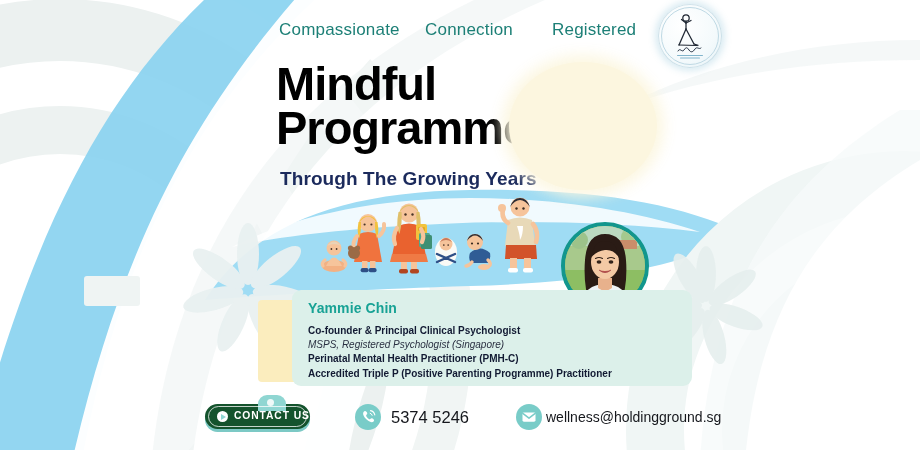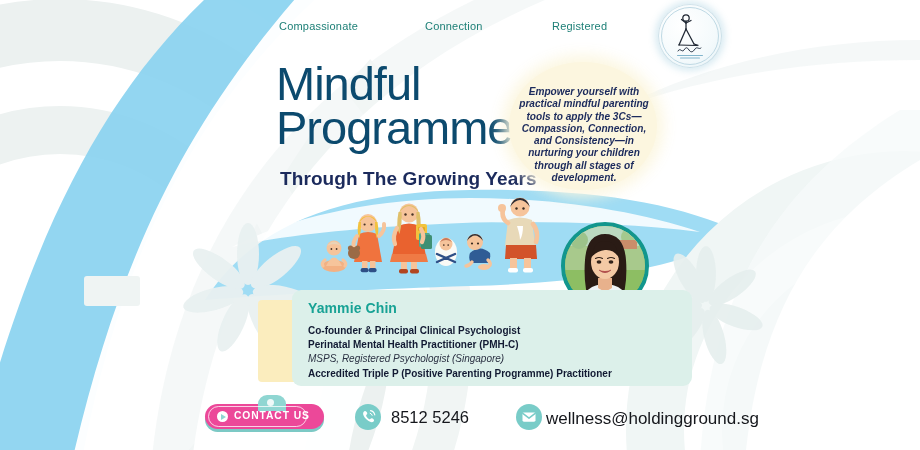--- a/index.html
+++ b/index.html
@@ -13,41 +13,41 @@
     position:absolute;inset:0;width:920px;height:450px;overflow:hidden;
     background:#ffffff;
   }
   .bg-layer{position:absolute;inset:0;width:920px;height:450px;pointer-events:none;}
 
   
   .cwords{position:absolute;top:20px;left:0;width:920px;height:24px;}
   .cword{
     position:absolute;top:0;
     color:#1C7F76;
-    font-size:11px;
+    font-size:17px;
     letter-spacing:.2px;
     white-space:nowrap;
   }
   .cw1{left:279px;}
   .cw2{left:425px;text-align:right;}
   .cw3{left:552px;}
 
   
   .logo{
     position:absolute;left:658px;top:4px;width:64px;height:64px;border-radius:50%;
     background:radial-gradient(circle at 38% 34%, #ffffff 0%, #f4fafc 58%, #e4f1f6 100%);
     box-shadow:0 0 0 1px rgba(160,195,210,.45) inset, 0 0 7px 3px rgba(210,232,240,.85);
   }
   .logo svg{position:absolute;left:0;top:0;}
 
   
   .title{
     position:absolute;left:276px;top:62px;width:330px;
-    color:#0c4a6e;
-    font-weight:400;
+    color:#000000;
+    font-weight:700;
     font-size:47px;
     line-height:44px;
     letter-spacing:-1px;
   }
   .title .l2{display:block;}
   .subtitle{
     position:absolute;left:280px;top:168px;
     color:#1B2A5C;
     font-weight:700;
     font-size:19px;
@@ -100,23 +100,23 @@
     color:#18A295;font-weight:700;font-size:14px;letter-spacing:.1px;white-space:nowrap;
   }
   .sp-lines{position:absolute;left:308px;top:324px;width:380px;}
   .sp-line{
     color:#121A33;font-size:10px;line-height:14.2px;font-weight:700;white-space:nowrap;
   }
   .sp-line.italic{font-weight:400;font-style:italic;color:#2A3042;}
 
   
   .contact-btn{
-    position:absolute;left:205px;top:404px;width:119px;height:25px;
+    position:absolute;left:205px;top:404px;width:105px;height:25px;
     border-radius:13px;
-    background:#ec4899;
+    background:#14532d;
     box-shadow:0 3px 0 0 #7CC9C5;
   }
   .contact-btn .ring{
     position:absolute;left:3px;top:2px;width:99px;height:21px;border-radius:11px;
     border:1px solid rgba(255,255,255,.75);box-sizing:border-box;
   }
   .contact-btn .bump{
     position:absolute;left:53px;top:-9px;width:28px;height:16px;border-radius:9px 9px 0 0;
     background:#8FD6D2;
   }
@@ -141,21 +141,21 @@
     position:absolute;width:26px;height:26px;border-radius:50%;
     background:#79CCC8;
   }
   .cicon svg{position:absolute;left:0;top:0;}
   .ph-icon{left:355px;top:404px;}
   .em-icon{left:516px;top:404px;}
   .ctext{
     position:absolute;color:#15171C;font-size:16.5px;white-space:nowrap;
   }
   .ph-text{left:391px;top:408px;}
-  .em-text{left:546px;top:409px;font-size:17px;}
+  .em-text{left:546px;top:409px;font-size:14px;}
 </style>
 </head>
 <body>
 
 <div id="poster">
 
   <svg class="bg-layer" viewBox="0 0 920 450" xmlns="http://www.w3.org/2000/svg">
     <defs>
       <clipPath id="frame">
           <rect x="0" y="0" width="920" height="450"></rect>
@@ -239,21 +239,20 @@
     </svg>
   </div>
 
   <div class="title">
     <span class="l1">Mindful</span>
     <span class="l2">Programme</span>
   </div>
   <div class="subtitle">Through The Growing Years</div>
 
   <div class="bubble"></div>
-  <div class="bubble-txt">Empower yourself with practical mindful parenting tools to apply the 3Cs—Compassion, Connection, and Consistency—in nurturing your children through all stages of development.</div>
 
   <svg class="kids" viewBox="0 0 228 80" xmlns="http://www.w3.org/2000/svg">
 
     <g>
       <ellipse cx="22" cy="70" rx="12" ry="6" fill="#F3B183"></ellipse>
       <path d="M14 70 q8-17 16 0 z" fill="#F6C49B"></path>
       <circle cx="22" cy="52" r="7.5" fill="#F6C49B"></circle>
       <path d="M15 50 q7-9 14 0 q-7-4 -14 0z" fill="#E9D3B7"></path>
       <circle cx="19.4" cy="53" r=".9" fill="#4A3427"></circle>
       <circle cx="24.6" cy="53" r=".9" fill="#4A3427"></circle>
@@ -376,41 +375,41 @@
       <path d="M34 44 q6 5 12 0 q-6 2 -12 0z" fill="#B9554F"></path>
       <path d="M34 44 q6 5 12 0" stroke="#A8474A" stroke-width=".9" fill="none"></path>
     </svg>
   </div>
 
   <div class="yellow-card"></div>
   <div class="panel"></div>
   <div class="sp-name">Yammie Chin</div>
   <div class="sp-lines">
     <div class="sp-line">Co-founder &amp; Principal Clinical Psychologist</div>
+    <div class="sp-line italic">MSPS, Registered Psychologist (Singapore)</div>
     <div class="sp-line">Perinatal Mental Health Practitioner (PMH-C)</div>
-    <div class="sp-line italic">MSPS, Registered Psychologist (Singapore)</div>
     <div class="sp-line">Accredited Triple P (Positive Parenting Programme) Practitioner</div>
   </div>
 
   <div class="contact-btn">
     <div class="bump"></div>
     <div class="dot"></div>
     <div class="ring"></div>
     <div class="play"></div>
     <div class="lbl">CONTACT US</div>
   </div>
 
   <div class="cicon ph-icon">
     <svg width="26" height="26" viewBox="0 0 26 26" xmlns="http://www.w3.org/2000/svg">
       <path d="M9.4 7.2 c1-.8 2 .2 2.6 1.3 .6 1.1 .2 1.7 -.5 2.3 -.7 .6 -.4 1.5 .9 2.9 1.3 1.4 2.2 1.8 2.9 1.2 .7-.6 1.3-1 2.3-.3 1 .7 2 1.7 1.2 2.6 -1 1.2 -3 1.5 -5.6 -.4 -2.6-1.9 -4.6-4.2 -5-6.2 -.3-1.7 .2-2.7 1.2-3.4z" fill="#ffffff"></path>
       <path d="M15.5 6.6 a5.6 5.6 0 0 1 4.3 4.3" stroke="#ffffff" stroke-width="1.1" fill="none" stroke-linecap="round"></path>
       <path d="M15.1 9.2 a3 3 0 0 1 2.1 2.1" stroke="#ffffff" stroke-width="1" fill="none" stroke-linecap="round"></path>
     </svg>
   </div>
-  <div class="ctext ph-text">8512 5246</div>
+  <div class="ctext ph-text">5374 5246</div>
 
   <div class="cicon em-icon">
     <svg width="26" height="26" viewBox="0 0 26 26" xmlns="http://www.w3.org/2000/svg">
       <rect x="6.5" y="8.5" width="13" height="9.2" rx="1.4" fill="#ffffff"></rect>
       <path d="M6.8 9.4 L13 14.2 L19.2 9.4" stroke="#79CCC8" stroke-width="1.5" fill="none" stroke-linecap="round" stroke-linejoin="round"></path>
     </svg>
   </div>
   <div class="ctext em-text">wellness@holdingground.sg</div>
 
 </div>

